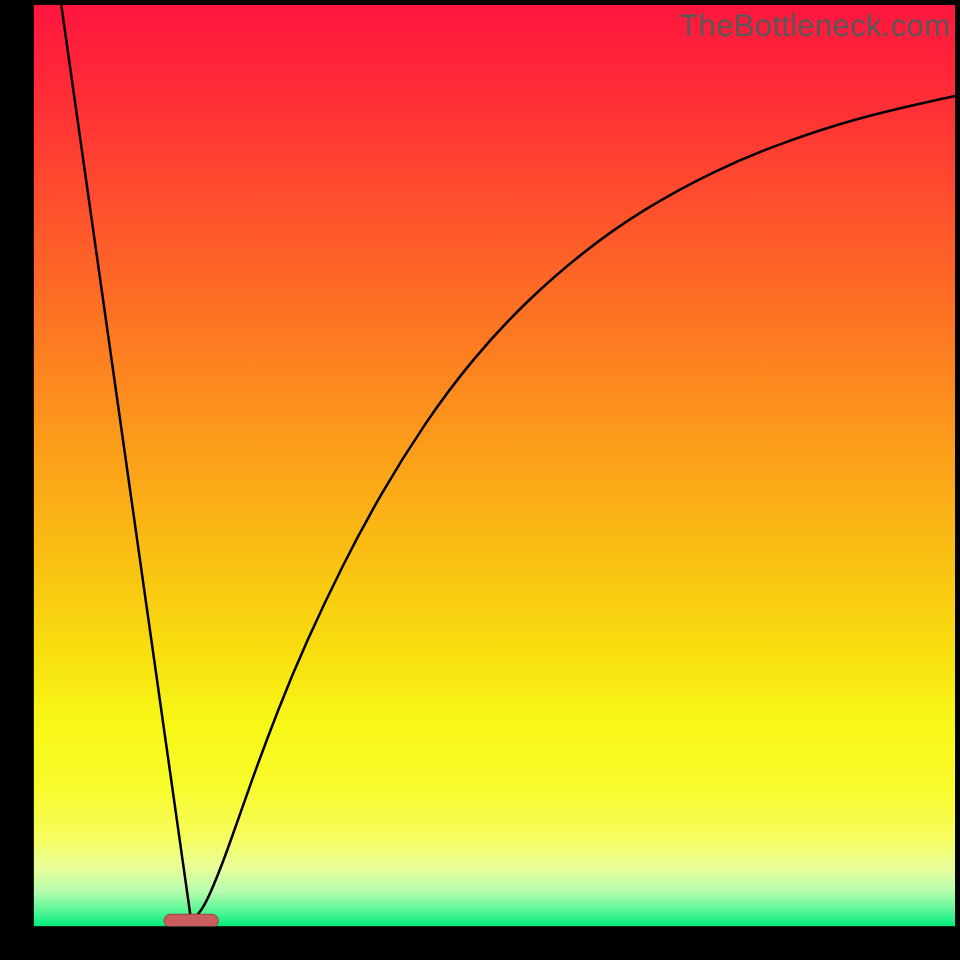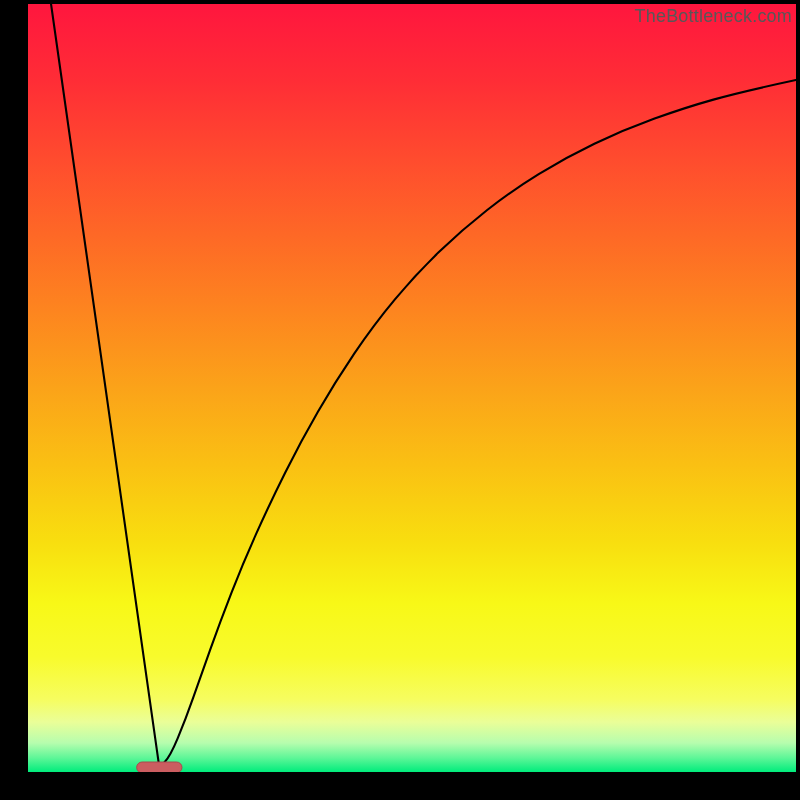--- a/index.html
+++ b/index.html
@@ -26,21 +26,21 @@
   .plot svg {
     display: block;
     width: 768px;
     height: 768px;
   }
   .watermark {
     position: absolute;
     top: 6px;
     right: 8px;
     color: #585858;
-    font-size: 18px;
+    font-size: 26px;
     font-weight: 400;
     letter-spacing: 0.2px;
     user-select: none;
   }
 </style>
 </head>
 <body>
 
 <div class="outer">
   <div class="plot">

